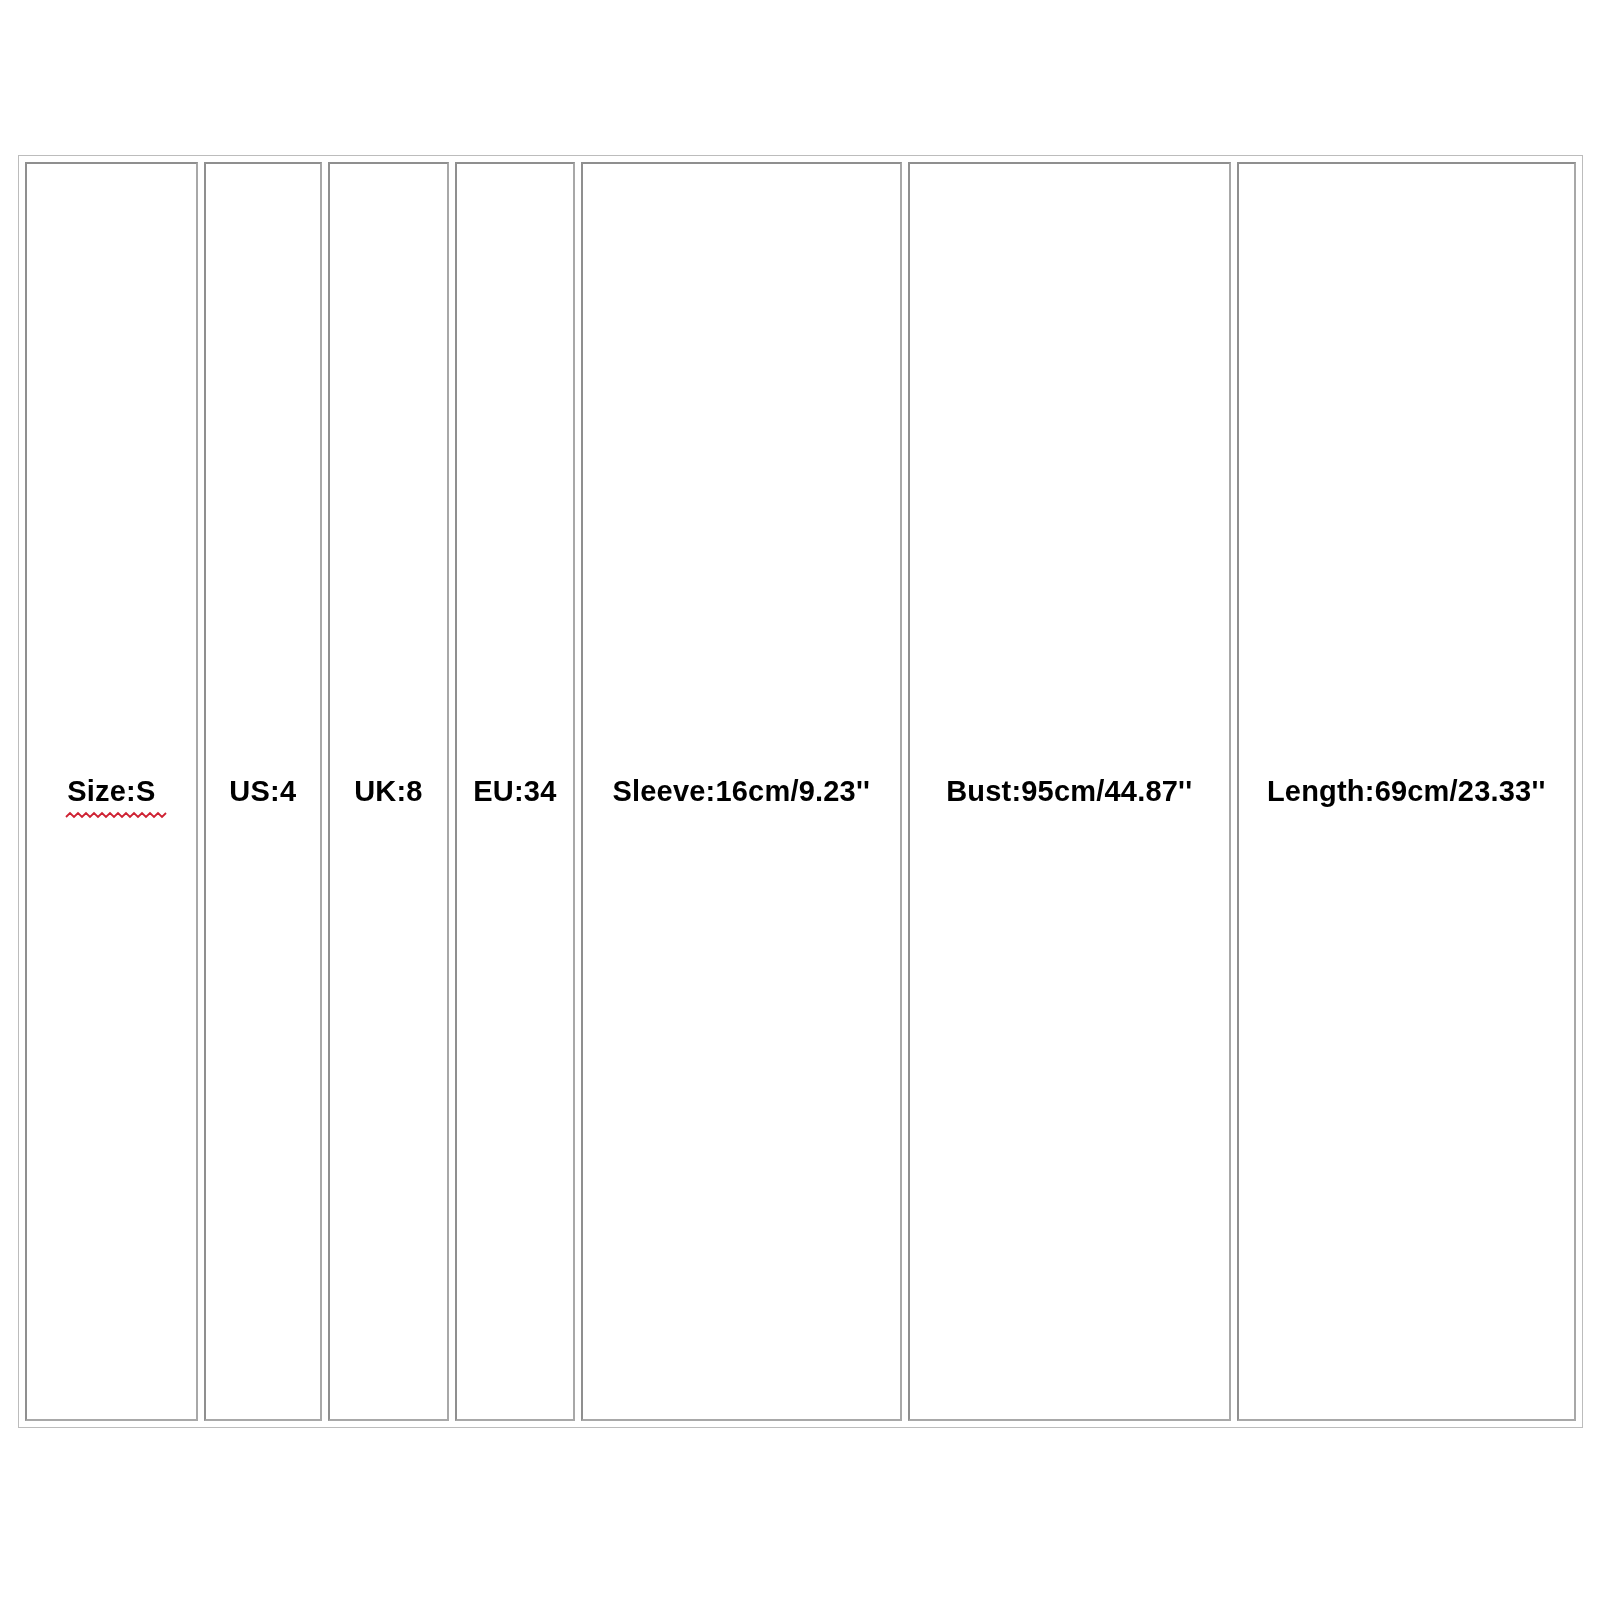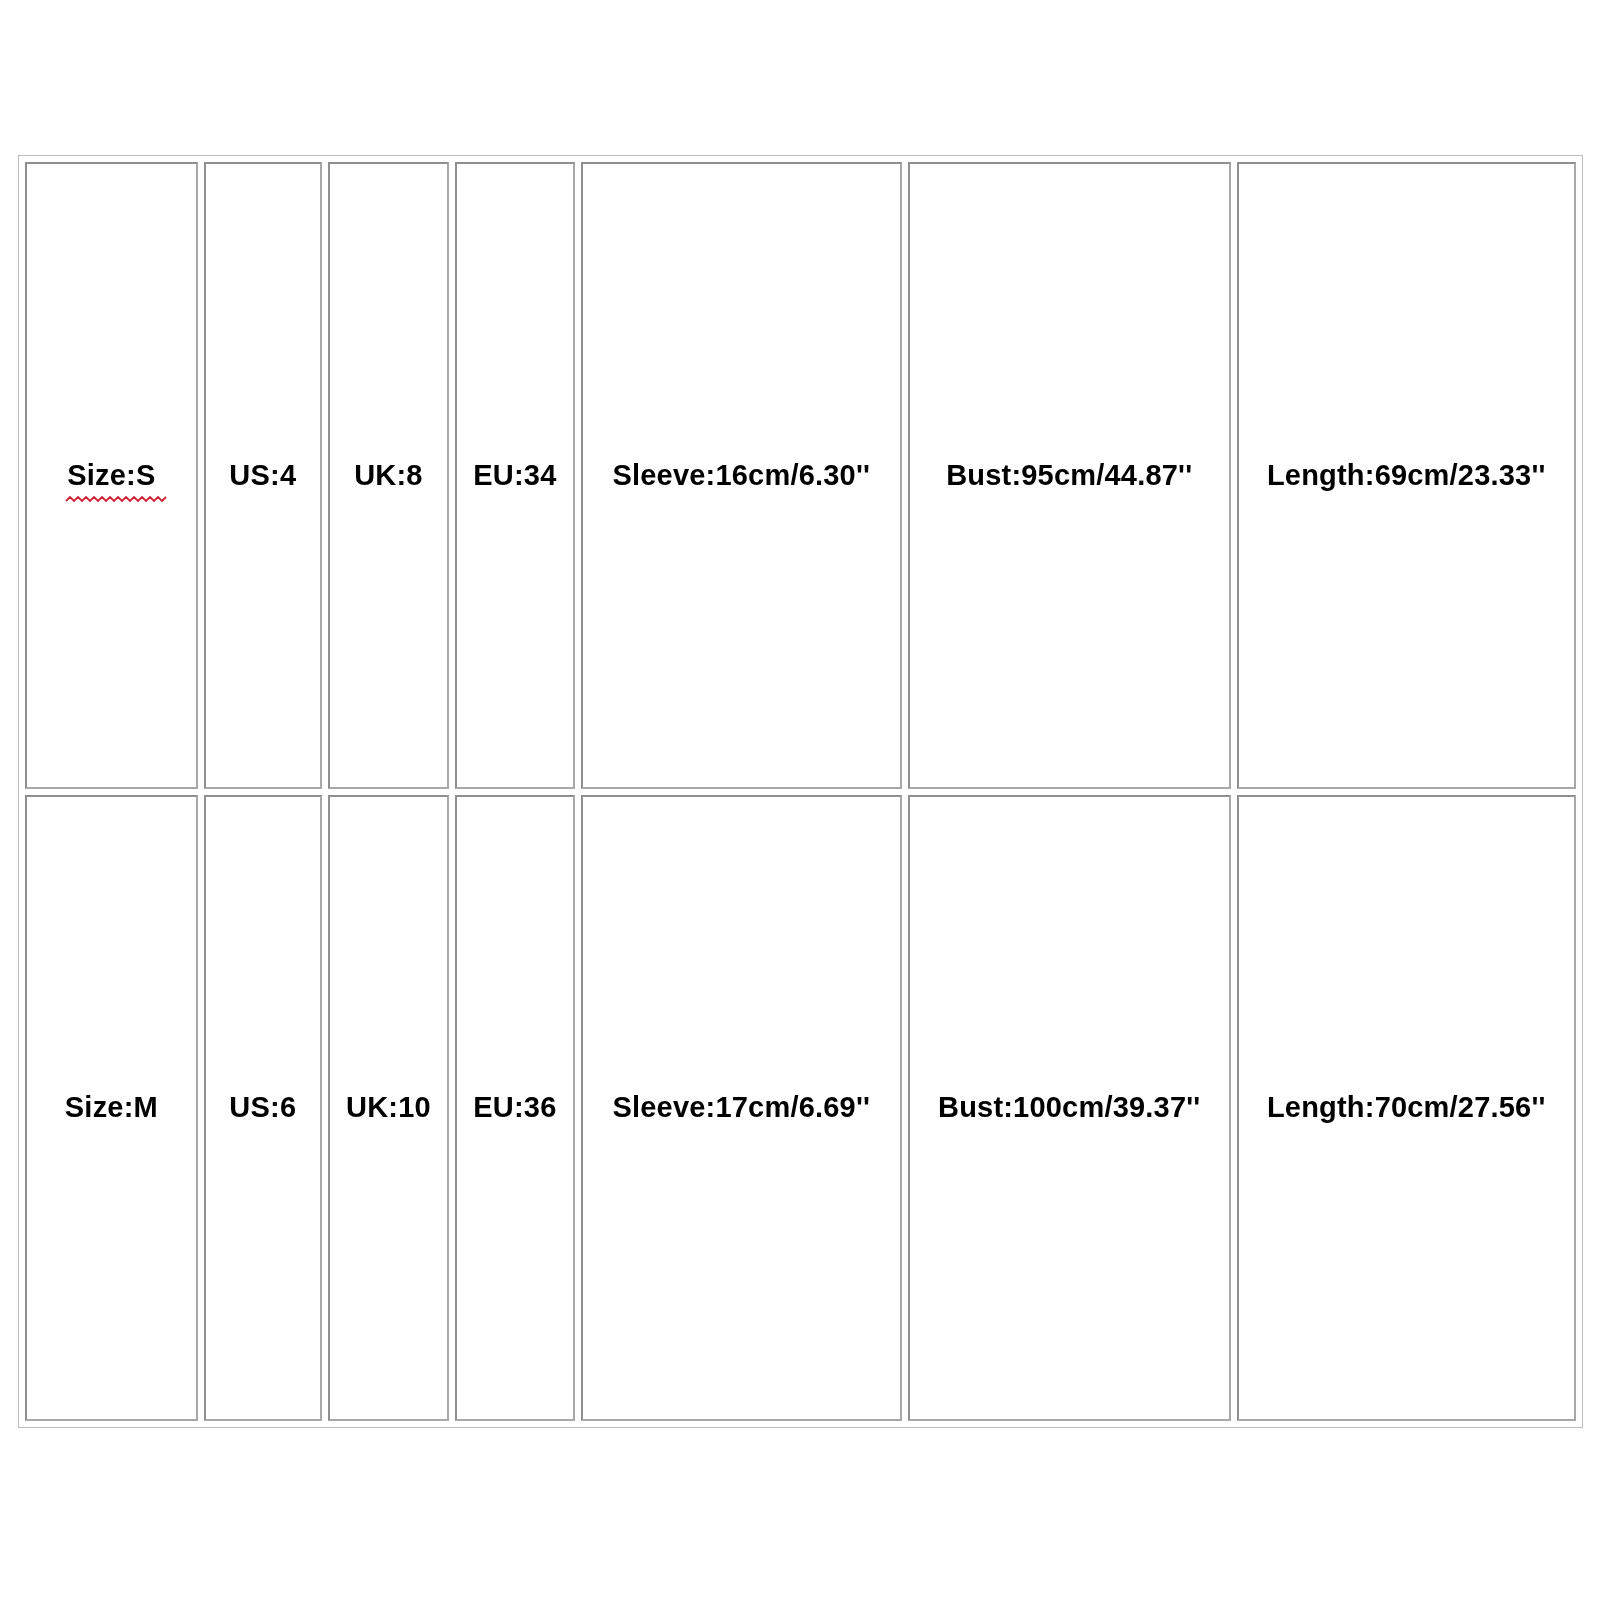--- a/index.html
+++ b/index.html
@@ -77,28 +77,19 @@
           <span class="squiggle-wrap">
             <span>Size:S</span>
             <svg class="squiggle" viewBox="0 0 104 8" preserveAspectRatio="none">
               <path d="M1 6 L5 2 L9 6 L13 2 L17 6 L21 2 L25 6 L29 2 L33 6 L37 2 L41 6 L45 2 L49 6 L53 2 L57 6 L61 2 L65 6 L69 2 L73 6 L77 2 L81 6 L85 2 L89 6 L93 2 L97 6 L101 2" fill="none" stroke="#cf2233" stroke-width="1.8"></path>
             </svg>
           </span>
         </td>
         <td>US:4</td>
         <td>UK:8</td>
         <td>EU:34</td>
-        <td>Sleeve:16cm/6.30''</td>
+        <td>Sleeve:16cm/9.23''</td>
         <td>Bust:95cm/44.87''</td>
         <td>Length:69cm/23.33''</td>
-      </tr>
-      <tr>
-        <td>Size:M</td>
-        <td>US:6</td>
-        <td>UK:10</td>
-        <td>EU:36</td>
-        <td>Sleeve:17cm/6.69''</td>
-        <td>Bust:100cm/39.37''</td>
-        <td>Length:70cm/27.56''</td>
       </tr>
     </tbody>
   </table>
 </div>
 
 </body></html>

